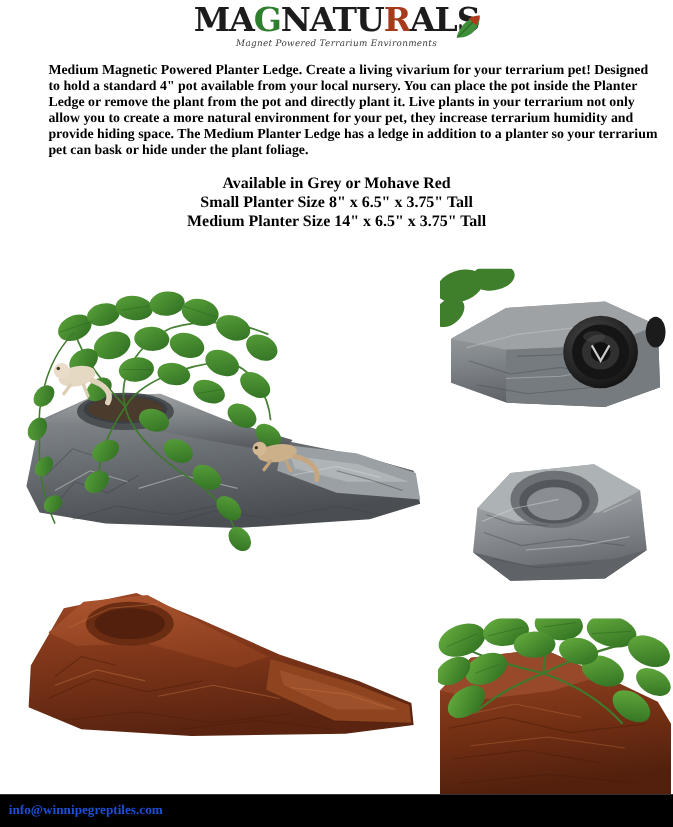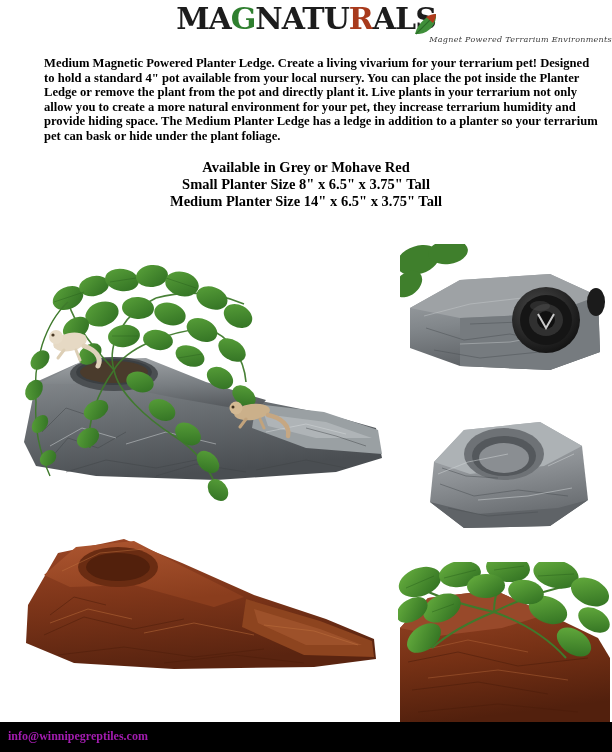--- a/index.html
+++ b/index.html
@@ -44,21 +44,20 @@
   .logo-word .r-accent {
     color: #a83a1c;
   }
   .logo-tag {
     font-family: "DejaVu Serif", serif;
     font-style: italic;
     font-size: 8px;
     color: #3a3a3a;
     margin-top: 1px;
     letter-spacing: 0.3px;
-    text-align: right;
   }
   .logo-leaf {
     position: absolute;
     top: 8px;
     right: -2px;
     width: 26px;
     height: 26px;
   }
 
   
@@ -149,21 +148,21 @@
     height: 30px;
     background: #000000;
   }
   .footer-email {
     position: absolute;
     left: 8px;
     bottom: 8px;
     font-family: "Liberation Serif", serif;
     font-weight: bold;
     font-size: 12px;
-    color: #a21caf;
+    color: #1d4ed8;
   }
 
   svg { display: block; }
 </style>
 </head>
 <body>
 
 <div class="page">
 
   <div class="logo-block">

